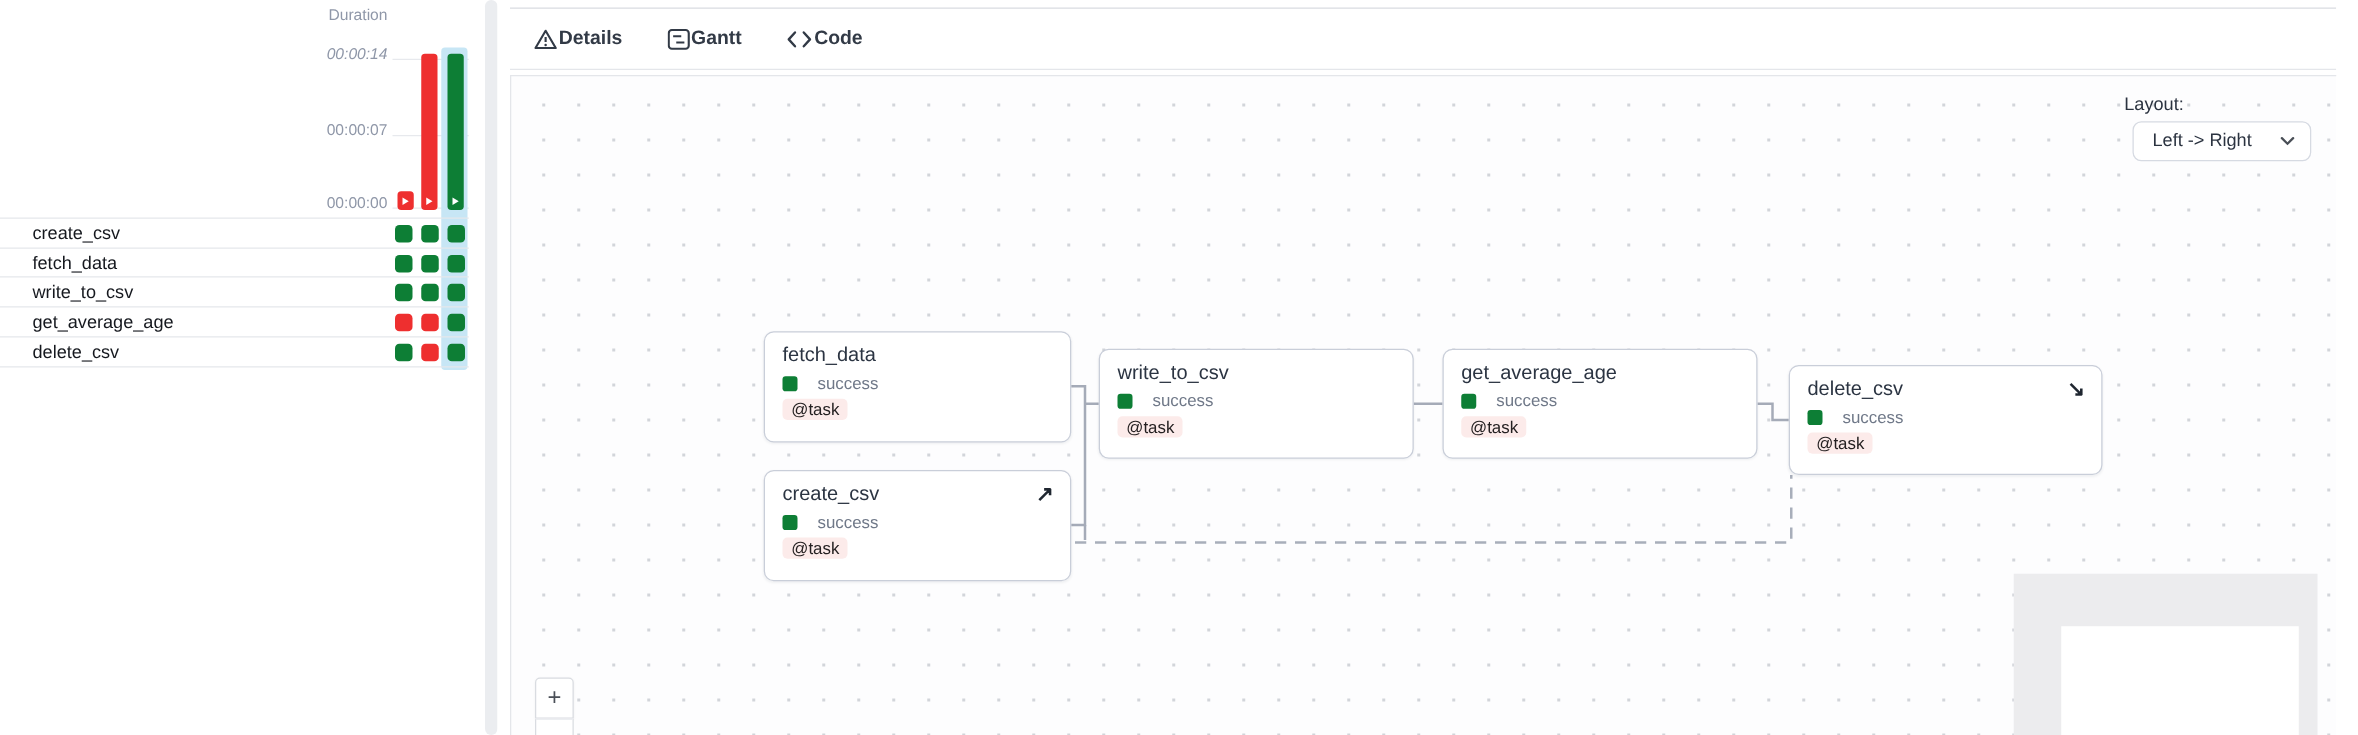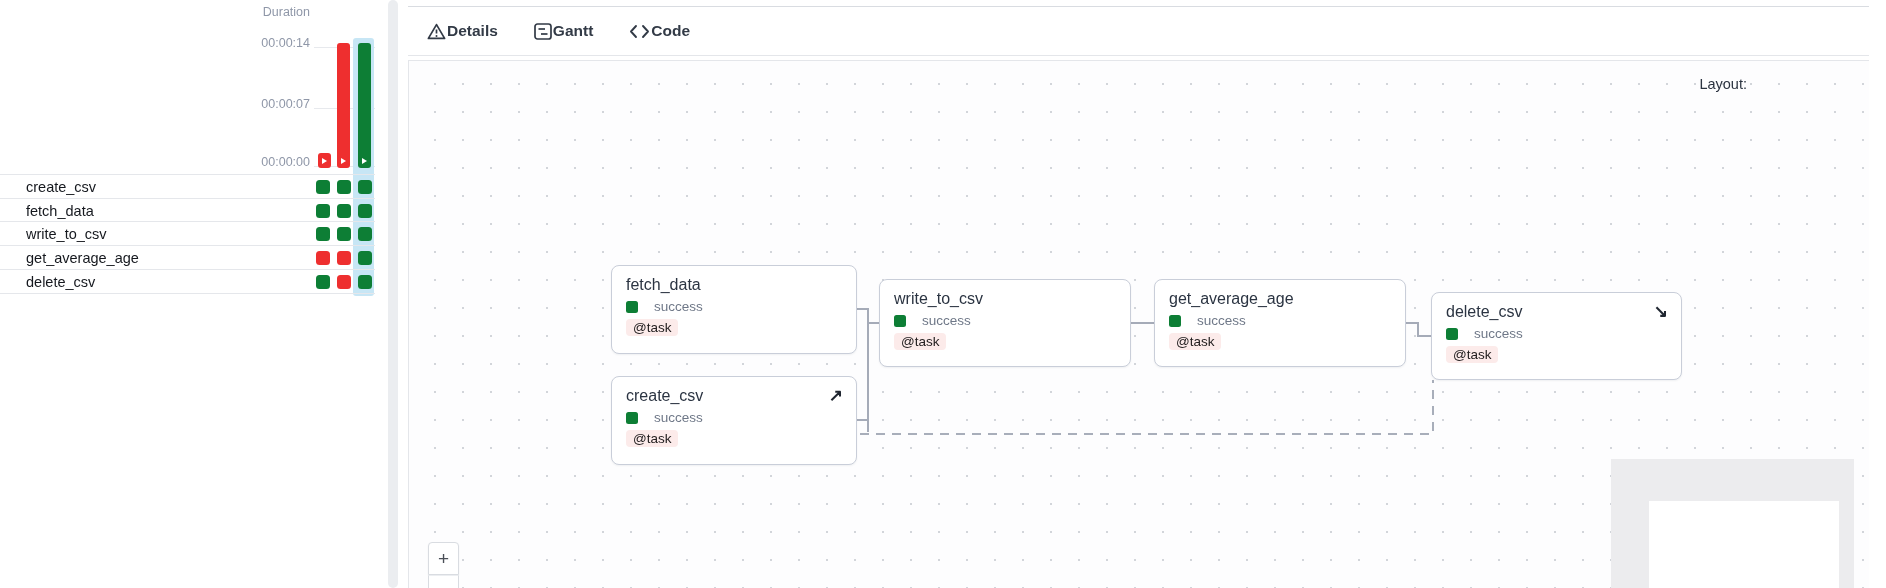--- a/index.html
+++ b/index.html
@@ -4,21 +4,21 @@
 <style>
   * { box-sizing: border-box; margin: 0; padding: 0; }
   html,body { background:#fff; }
   body { font-family: "Liberation Sans", sans-serif; }
   #app { position:relative; width:1869px; height:588px; overflow:hidden; background:#fff; }
 
   
   #sidebar { position:absolute; left:0; top:0; width:391px; height:588px; background:#fff; }
   .duration-label { position:absolute; top:5px; right:81px; font-size:12.5px; color:#8f97a8; }
   .tick { position:absolute; right:81px; font-size:12.5px; color:#8f97a8; }
-  .tick-0 { top:36px; } .tick-1 { top:97px; } .tick-2 { top:155px; }
+  .tick-0 { top:36px;font-style:italic; } .tick-1 { top:97px; } .tick-2 { top:155px; }
   .tickline { position:absolute; left:314px; width:61px; height:1px; background:#e7e9ed; }
   .tl-0 { top:47px; } .tl-1 { top:108px; } .tl-2 { top:166px; }
 
   .col-highlight { position:absolute; left:353px; top:38px; width:21px; height:258px; background:#c7e6f5; border-radius:3px; }
 
   .run-bar { position:absolute; width:13px; border-radius:3px; }
   .run-bar[data-state="failed"] { background:#ee2f2f; }
   .run-bar[data-state="success"] { background:#0d7e35; }
   .bar-0 { left:318px; top:153px; height:15px; }
   .bar-1 { left:337px; top:43px; height:125px; }
@@ -186,20 +186,26 @@
       <svg id="edges" viewBox="0 0 1886 588">
         <path d="M856 308 H867 V419 H856" fill="none" stroke="#a5abb8" stroke-width="2"></path>
         <path d="M867 322 H878" fill="none" stroke="#a5abb8" stroke-width="2"></path>
         <path d="M1130 322 H1153" fill="none" stroke="#a5abb8" stroke-width="2"></path>
         <path d="M1405 322 H1417 V335 H1430" fill="none" stroke="#a5abb8" stroke-width="2"></path>
         <path d="M867 419 V431" fill="none" stroke="#a5abb8" stroke-width="2"></path>
         <path d="M859 433 H1432 V379" fill="none" stroke="#a8aeba" stroke-width="2" stroke-dasharray="9 7"></path>
       </svg>
 
       <div class="layout-label">Layout:</div>
+      <div class="layout-select">
+        <span class="val">Left -&gt; Right</span>
+        <svg width="12" height="8" viewBox="0 0 12 8">
+          <path d="M1.5 1.5 L6 6 L10.5 1.5" fill="none" stroke="#4a4f57" stroke-width="1.8" stroke-linecap="round"></path>
+        </svg>
+      </div>
 
       <div class="node node-fetch">
         <div class="node-title">fetch_data</div>
         <div class="node-state">
           <span class="state-dot" data-state="success"></span>
           <span class="state-text">success</span>
         </div>
         <span class="node-badge">@task</span>
         
       </div>

